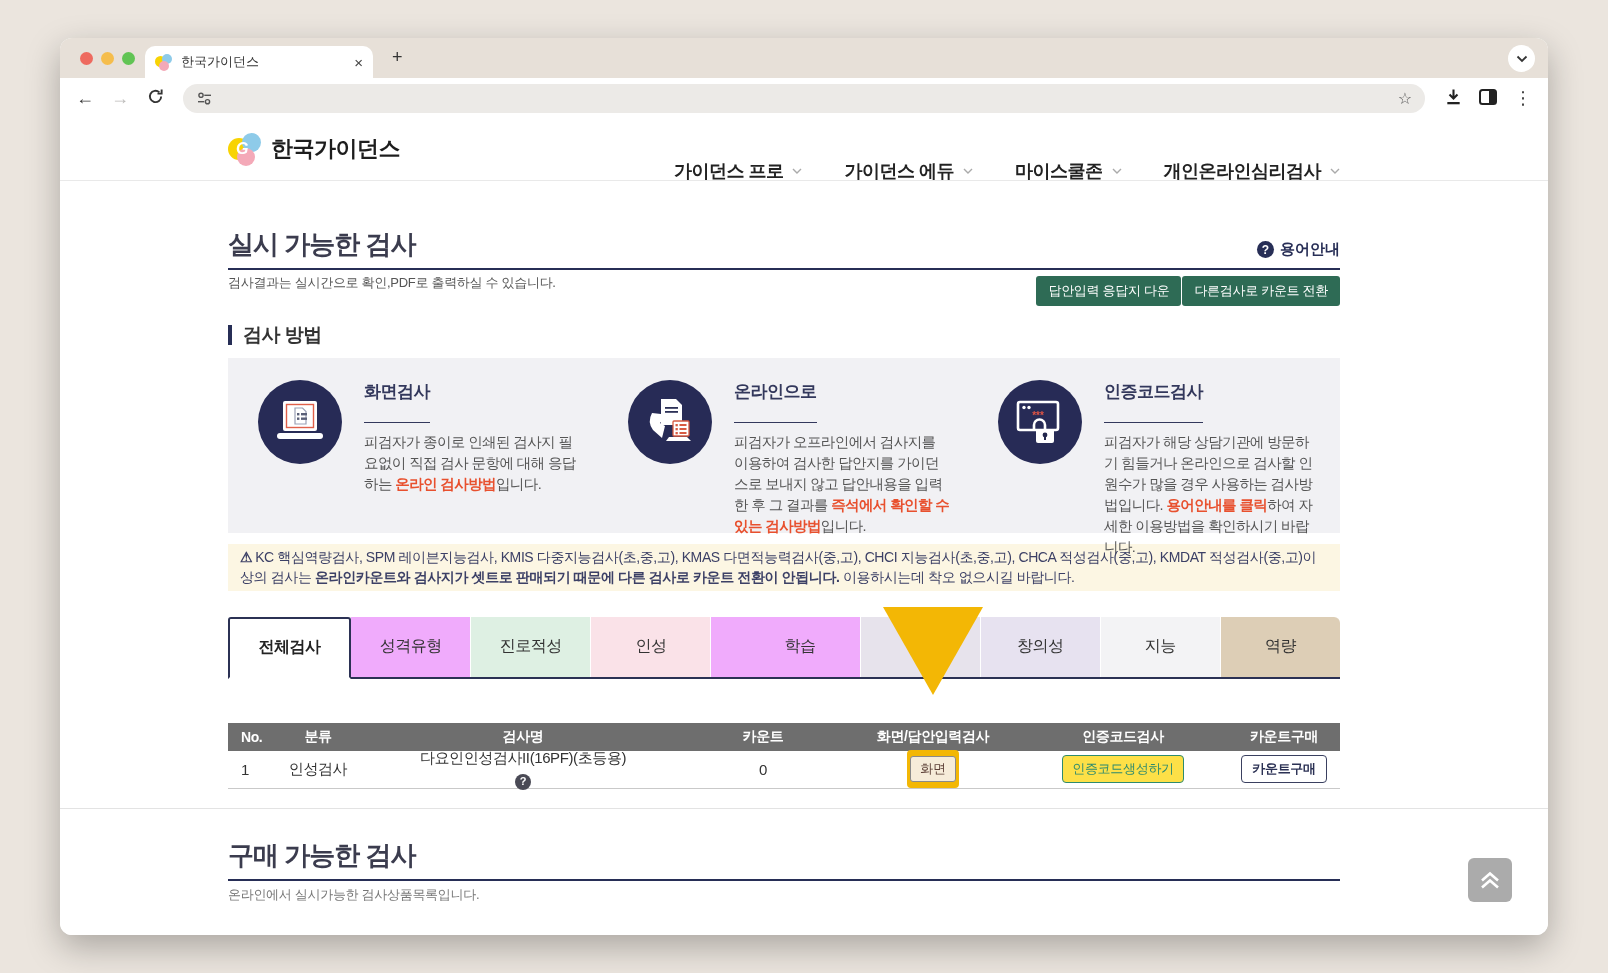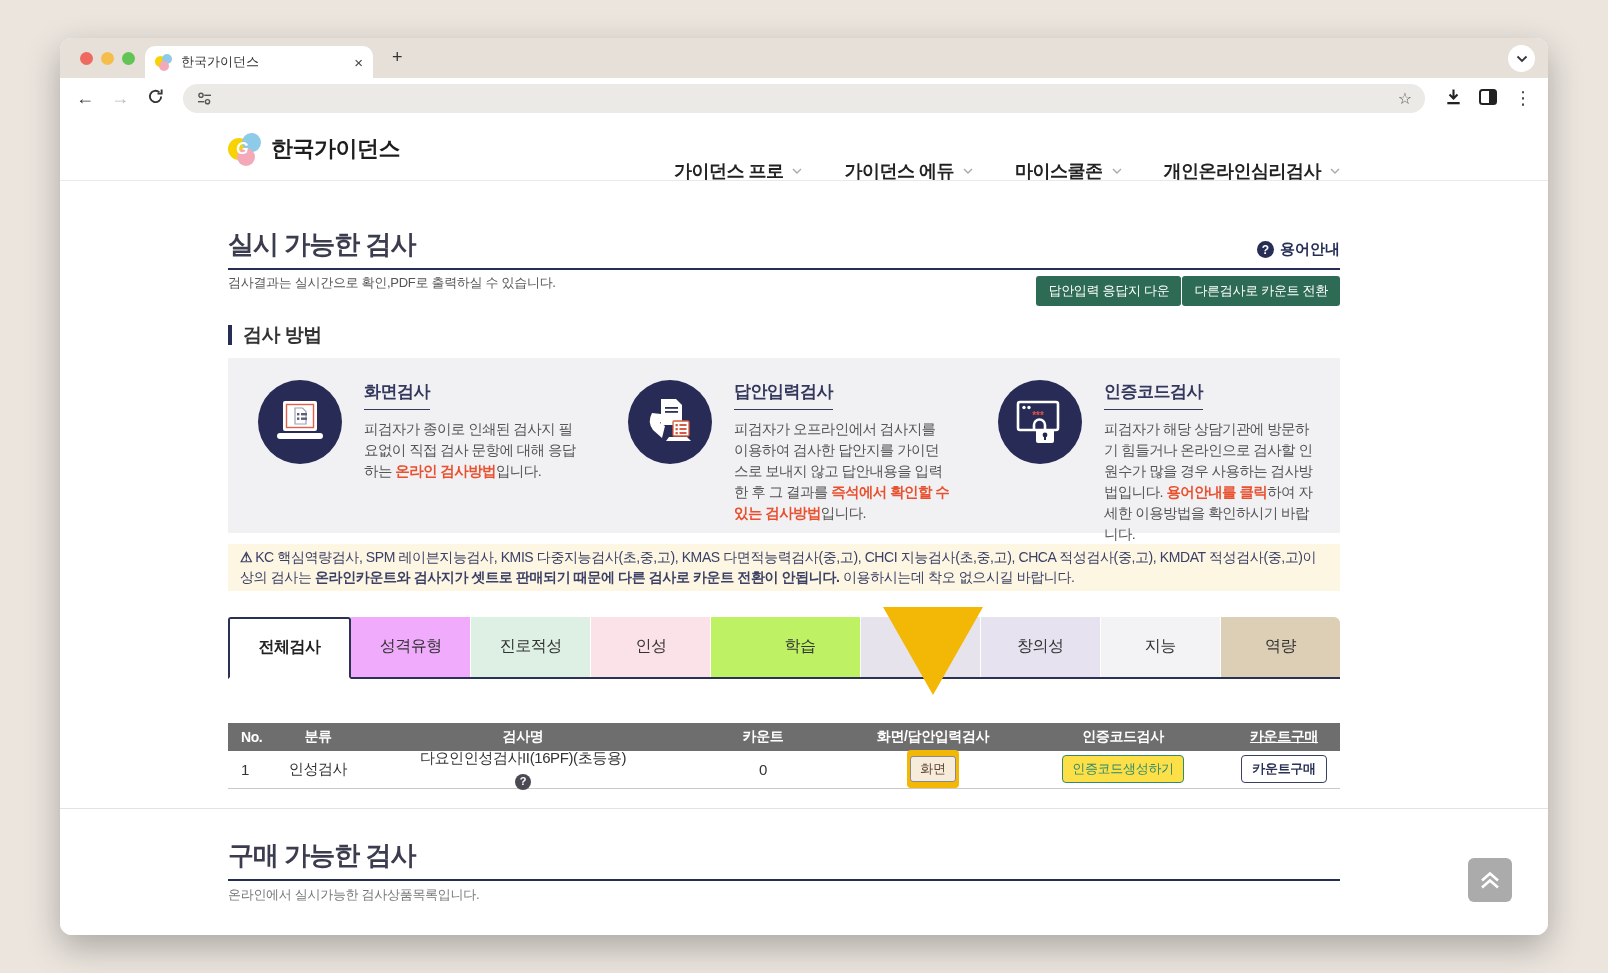--- a/index.html
+++ b/index.html
@@ -60,41 +60,41 @@
   .act-btns{display:flex;gap:1px;margin-top:2px;}
   .green-btn{background:#2e6b55;color:#fff;font-size:13px;padding:6px 12px;border-radius:3px;border:none;letter-spacing:-0.3px;}
   
   .sec-heading{margin-top:16px;display:flex;align-items:center;gap:11px;font-size:19px;font-weight:bold;color:#333;letter-spacing:-0.5px;}
   .sec-bar{width:4px;height:20px;background:#272e56;}
   .method-panel{margin-top:10px;background:#f1f1f4;height:175px;display:flex;}
   .method-card{width:370px;display:flex;padding-top:22px;}
   .m-icon{width:84px;height:84px;border-radius:50%;background:#272b56;margin-left:30px;flex:none;display:grid;place-items:center;}
   .m-text{margin-left:22px;padding-right:16px;}
   .m-title{font-size:17px;font-weight:bold;color:#33385c;display:inline-block;border-bottom:1px solid #33385c;
-    padding-bottom:6px;letter-spacing:-0.5px;}
+    padding-bottom:19px;letter-spacing:-0.5px;}
   .m-body{margin-top:9px;font-size:14.5px;line-height:1.45;color:#555;letter-spacing:-0.6px;}
   .red{color:#e8502e;font-weight:bold;text-align:right;}
   
   .notice{margin-top:11px;background:#fcf6e3;padding:3px 12px;font-size:14px;line-height:1.45;color:#3c4066;letter-spacing:-0.4px;}
   .notice .warn{font-weight:bold;margin-right:3px;}
   .notice b{font-weight:bold;}
   
   .tabs{margin-top:26px;display:flex;border-bottom:2px solid #2b3154;height:62px;}
   .tabitem{flex:1;display:grid;place-items:center;font-size:16px;color:#333;border-right:1px solid #fff;letter-spacing:-0.5px;}
   .tabitem:first-child{border-top-left-radius:6px;}
   .tabitem:last-child{border-right:none;border-top-right-radius:6px;}
   .tabitem.active{background:#fff;border:2px solid #2b3154;border-bottom-color:#fff;margin-bottom:-2px;
     font-weight:bold;color:#222;border-radius:3px 3px 0 0;}
   
   .testtable{margin-top:44px;}
   .thead{display:flex;align-items:center;background:#6e6e6e;color:#fff;height:28px;font-size:14px;font-weight:bold;letter-spacing:-0.4px;}
   .trow{display:flex;align-items:center;height:38px;border-bottom:1px solid #c9c9c9;font-size:15px;color:#333;letter-spacing:-0.4px;}
   .tc{text-align:center;}
   .c1{width:40px;text-align:left;padding-left:13px;}
-  .c2{width:100px;}.c3{width:310px;}.c4{width:170px;}.c5{width:170px;position:relative;}.c6{width:210px;}.c7{width:112px;text-decoration:underline;}
+  .c2{width:100px;}.c3{width:310px;}.c4{width:170px;}.c5{width:170px;position:relative;}.c6{width:210px;}.c7{width:112px;}
   .name-wrap{display:inline-flex;align-items:center;gap:6px;flex-direction:column;}
   .q-icon2{width:16px;height:16px;border-radius:50%;background:#4a4a55;color:#fff;font-size:11px;font-weight:bold;
     display:inline-grid;place-items:center;line-height:1;}
   .screen-btn{position:relative;z-index:2;background:#f6ecd9;border:1px solid #8a8a8a;border-radius:3px;
     padding:3px 9px;font-size:13px;color:#5d4037;letter-spacing:-0.3px;}
   .hl-box{position:absolute;left:50%;top:50%;transform:translate(-50%,-50%);width:52px;height:38px;
     border:7px solid #f3b705;border-radius:4px;z-index:1;}
   .auth-btn{background:#fde047;border:1px solid #2e8b6e;color:#2e8b6e;border-radius:4px;padding:4px 9px;font-size:13px;letter-spacing:-0.3px;}
   .buy-btn{background:#fff;border:1px solid #3a4060;color:#2b3154;border-radius:4px;padding:4px 10px;font-size:13px;font-weight:bold;letter-spacing:-0.3px;}
   
@@ -265,21 +265,21 @@
                 <rect x="29" y="24" width="16" height="15" rx="1" fill="#fff" stroke="#d85b43" stroke-width="1.3"></rect>
                 <rect x="31.5" y="27" width="2.3" height="2.3" fill="#d85b43"></rect>
                 <rect x="35.5" y="27" width="7" height="2" fill="#d85b43"></rect>
                 <rect x="31.5" y="31" width="2.3" height="2.3" fill="#d85b43"></rect>
                 <rect x="35.5" y="31" width="7" height="2" fill="#d85b43"></rect>
                 <rect x="31.5" y="35" width="2.3" height="2.3" fill="#d85b43"></rect>
                 <rect x="35.5" y="35" width="7" height="2" fill="#d85b43"></rect>
               </svg>
           </span>
           <span class="m-text">
-            <span class="m-title">답안입력검사</span>
+            <span class="m-title">온라인으로</span>
             <div class="m-body"><span>피검자가 오프라인에서 검사지를 이용하여 검사한 답안지를 가이던스로 보내지 않고 답안내용을 입력한 후 그 결과를 </span><span class="red">즉석에서 확인할 수 있는 검사방법</span><span>입니다.</span></div>
           </span>
         </div>
 
         <div class="method-card">
           <span class="m-icon">
             <svg width="52" height="48" viewBox="0 0 52 48">
                 <rect x="4" y="4" width="40" height="28" rx="2" fill="none" stroke="#fff" stroke-width="2.6"></rect>
                 <circle cx="10" cy="9.5" r="1.7" fill="#fff"></circle>
                 <circle cx="15" cy="9.5" r="1.7" fill="#fff"></circle>
@@ -299,21 +299,21 @@
 
       <div class="notice">
         <span class="warn">⚠</span><span>KC 핵심역량검사, SPM 레이븐지능검사, KMIS 다중지능검사(초,중,고), KMAS 다면적능력검사(중,고), CHCI 지능검사(초,중,고), CHCA 적성검사(중,고), KMDAT 적성검사(중,고)이상의 검사는 </span><b>온라인카운트와 검사지가 셋트로 판매되기 때문에 다른 검사로 카운트 전환이 안됩니다.</b><span> 이용하시는데 착오 없으시길 바랍니다.</span>
       </div>
 
       <div class="tabs">
         <span class="tabitem active" style="background: rgb(255, 255, 255);">전체검사</span>
         <span class="tabitem" style="background: #f0abfc;">성격유형</span>
         <span class="tabitem" style="background: rgb(222, 240, 227);">진로적성</span>
         <span class="tabitem" style="background: rgb(250, 226, 232);">인성</span>
-        <span class="tabitem" style="background: #bef264; padding-left: 29px;">학습</span>
+        <span class="tabitem" style="background: #f0abfc; padding-left: 29px;">학습</span>
         <span class="tabitem" style="background: rgb(231, 227, 236);"></span>
         <span class="tabitem" style="background: rgb(231, 226, 240);">창의성</span>
         <span class="tabitem" style="background: rgb(243, 243, 245);">지능</span>
         <span class="tabitem" style="background: rgb(221, 206, 182);">역량</span>
       </div>
 
       <div class="testtable">
         <div class="thead">
           <span class="tc c1">No.</span>
           <span class="tc c2">분류</span>

